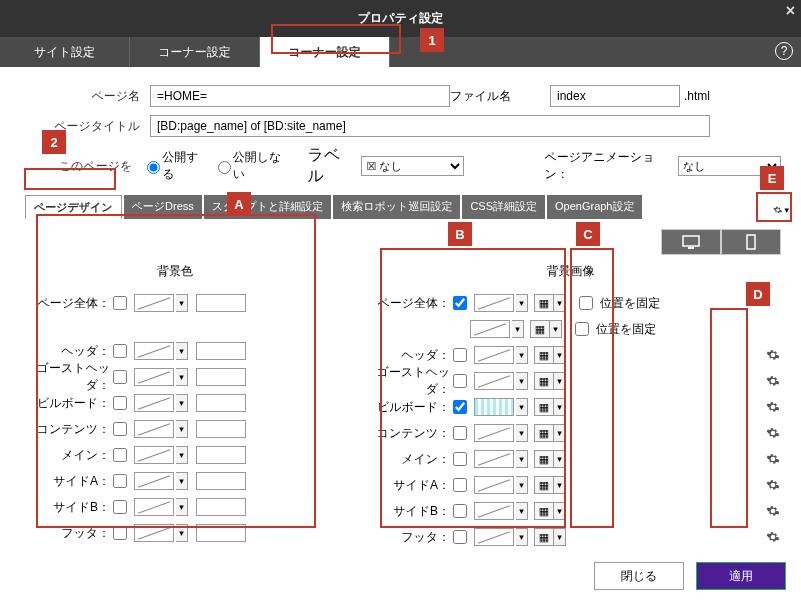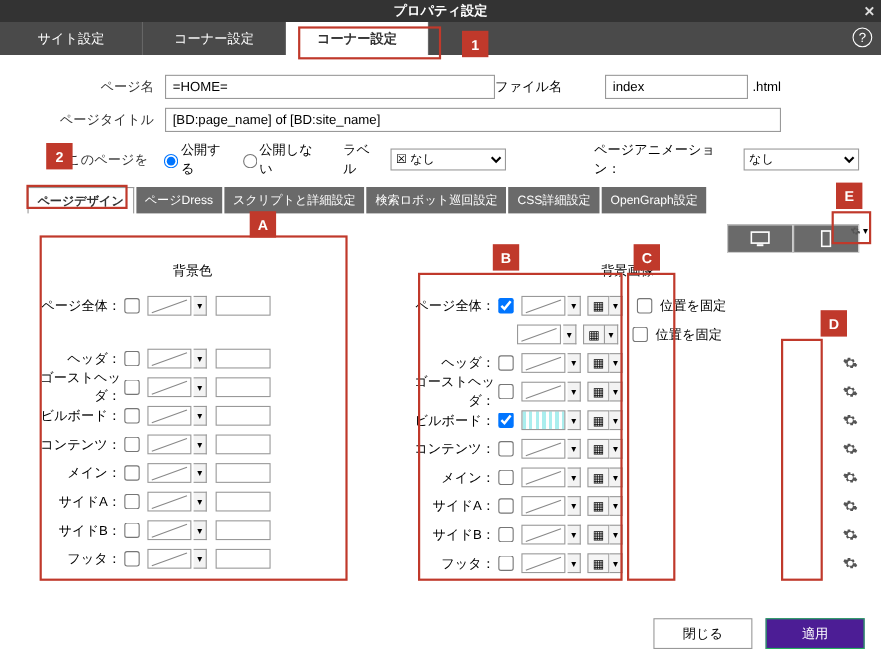--- a/index.html
+++ b/index.html
@@ -1,17 +1,17 @@
 <!DOCTYPE html>
 <html><head>
 <meta charset="utf-8">
 <style>
   * { box-sizing: border-box; font-family: Arial, "Hiragino Sans", Meiryo, sans-serif; }
   body { margin: 0; width: 801px; height: 600px; background: #fff; position: relative; overflow: hidden; }
-  .titlebar { background: #333; color: #fff; height: 20px; display: flex; align-items: center; justify-content: center; font-size: 12px; font-weight: bold; position: relative; }
+  .titlebar { background: #333; color: #fff; height: 37px; display: flex; align-items: center; justify-content: center; font-size: 12px; font-weight: bold; position: relative; }
   .close-x { position: absolute; right: 6px; top: 2px; font-size: 16px; color: #ddd; cursor: pointer; }
   .tabrow { background: #4a4a4a; height: 30px; display: flex; align-items: stretch; position: relative; }
   .tabrow .tab { color: #fff; font-size: 12px; display: flex; align-items: center; justify-content: center; width: 130px; border-right: 1px solid #666; cursor: pointer; }
   .tabrow .tab.active { background: #fff; color: #333; font-weight: bold; }
   .help { position: absolute; right: 8px; top: 5px; color: #fff; width: 18px; height: 18px; border:1px solid #fff; border-radius: 50%; display:flex; align-items:center; justify-content:center; font-size:12px; cursor:pointer; }
   .formrow { display: flex; align-items: center; font-size: 12px; margin: 8px 0; }
   .fl { width: 130px; text-align: right; padding-right: 10px; color: #333; }
   .tx { border:1px solid #999; height: 22px; font-size:12px; padding: 2px 6px; }
   .radio { margin-right: 2px; }
   .subtabs { display:flex; margin: 6px 12px 0 25px; }
@@ -66,21 +66,21 @@
   <div class="formrow">
     <div class="fl">ページタイトル</div>
     <input class="tx" style="width: 560px;" value="[BD:page_name] of [BD:site_name]">
   </div>
   <div class="formrow">
     <div class="fl">このページを</div>
     <input type="radio" class="radio" checked="" style="">
       <span style="font-size:12px;">公開する</span>
     <input type="radio" class="radio" style="margin-left: 10px;">
       <span style="font-size:12px;">公開しない</span>
-    <span style="margin-left:18px; font-size:12px;">ラベル</span>
+    <span style="margin-left:18px; font-size:16px;">ラベル</span>
     <select class="sel" style="width:110px; margin-left:8px;"><option>☒ なし</option></select>
     <span style="margin-left:80px; font-size:12px;">ページアニメーション：</span>
     <select class="sel" style="width:110px; margin-left:8px;"><option>なし</option></select>
   </div>
 </div>
 
 <div class="subtabs">
   <div class="subtab active">ページデザイン</div>
   <div class="subtab">ページDress</div>
   <div class="subtab">スクリプトと詳細設定</div>

